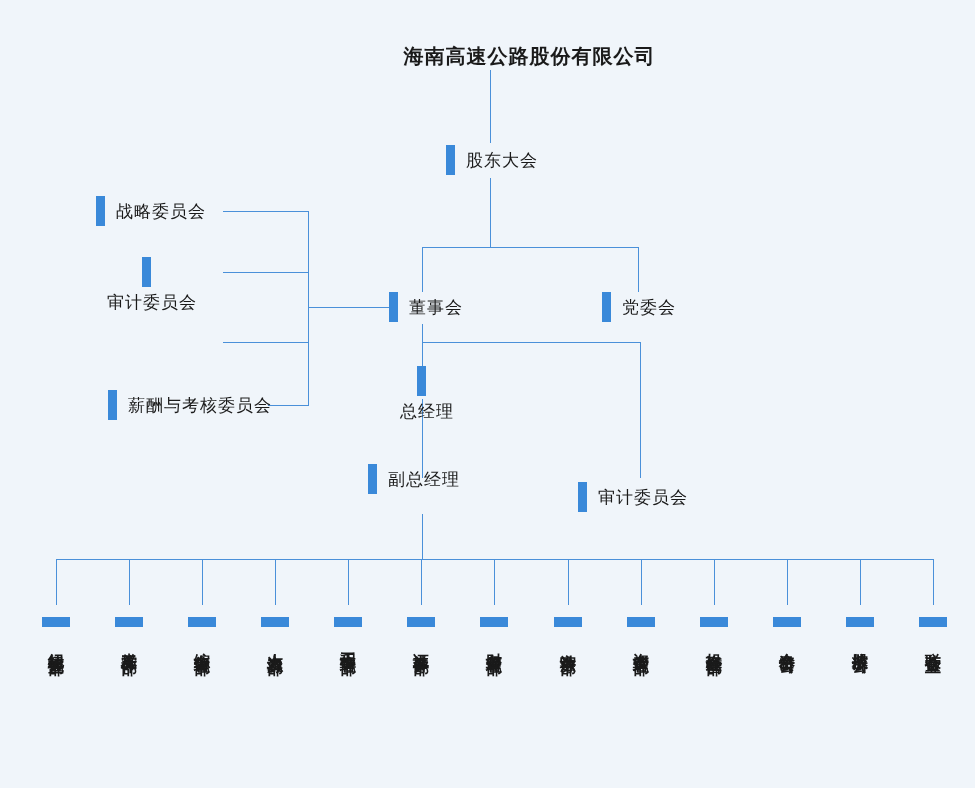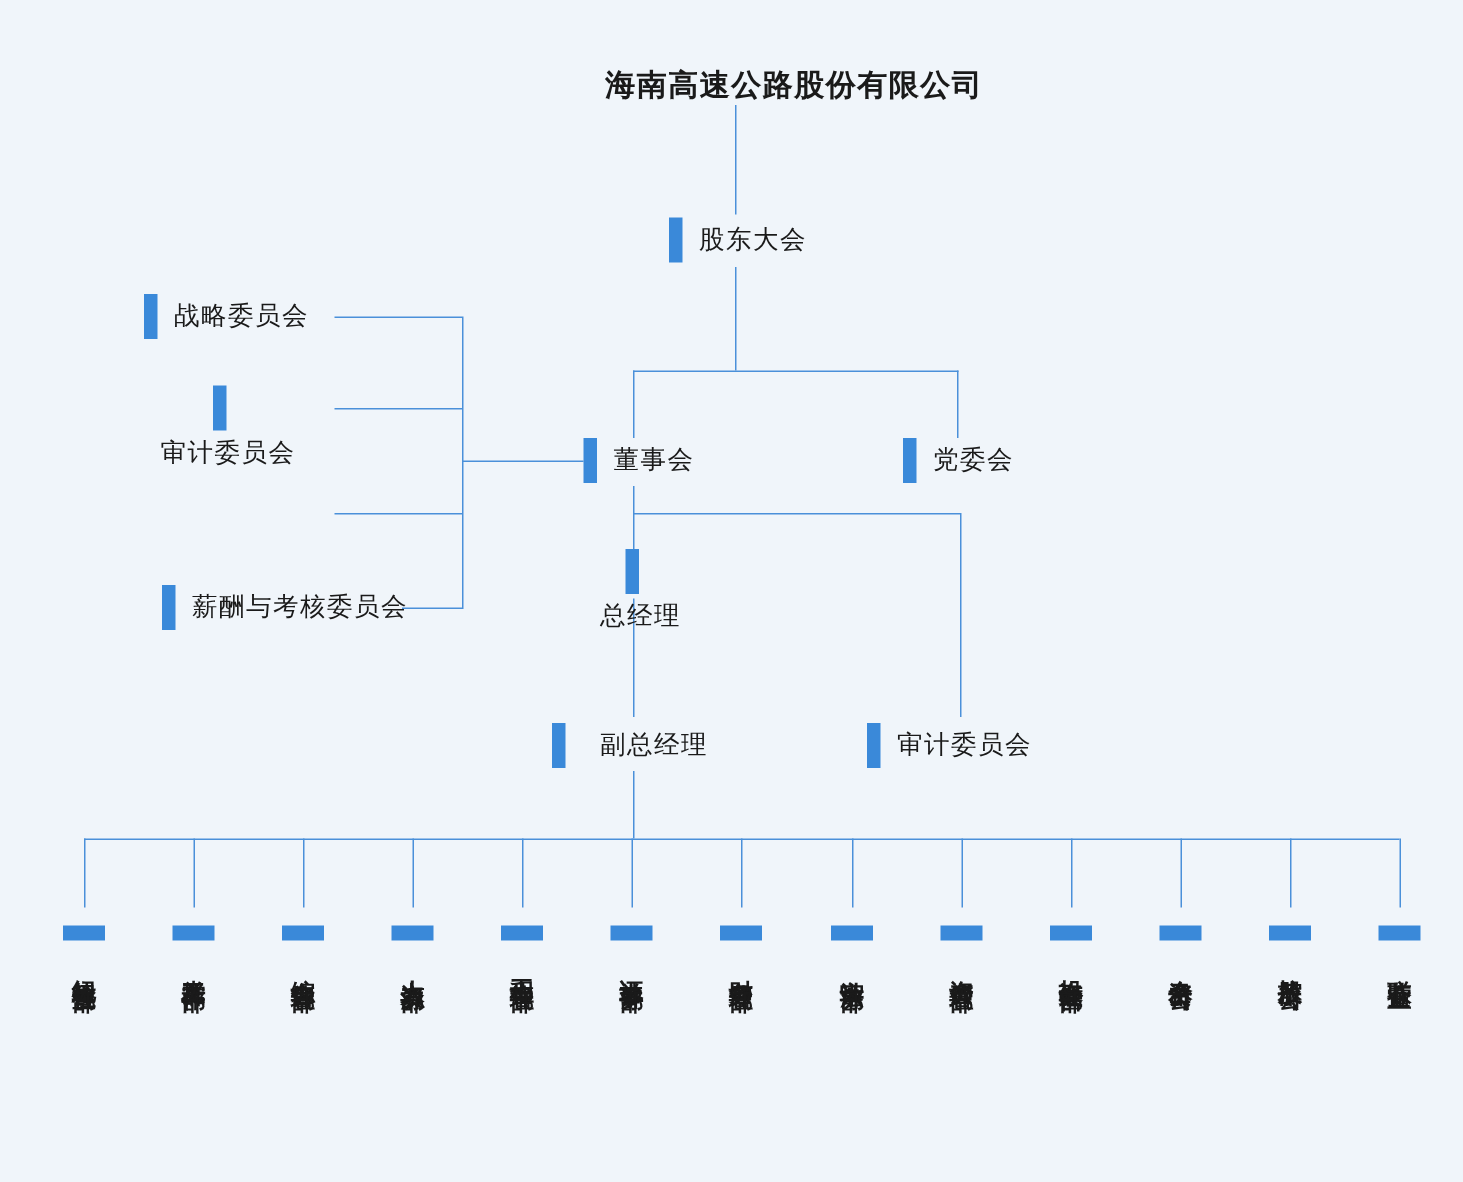--- a/index.html
+++ b/index.html
@@ -128,21 +128,21 @@
   <div class="node" style="left:602px;top:292px;">
     <span class="vbar"></span>
     <span class="node-label">党委会</span>
   </div>
 
   <div class="node" style="left:389px;top:366px;flex-direction:column;">
     <span class="vbar"></span>
     <span class="node-label">总经理</span>
   </div>
 
-  <div class="node" style="left:368px;top:482px;gap:12px;">
+  <div class="node" style="left:368px;top:464px;">
     <span class="vbar"></span>
     <span class="node-label">副总经理</span>
   </div>
   <div class="node" style="left:578px;top:482px;">
     <span class="vbar"></span>
     <span class="node-label">审计委员会</span>
   </div>
 
   <div class="dept" style="left:42px;">
     <span class="hbar"></span>

